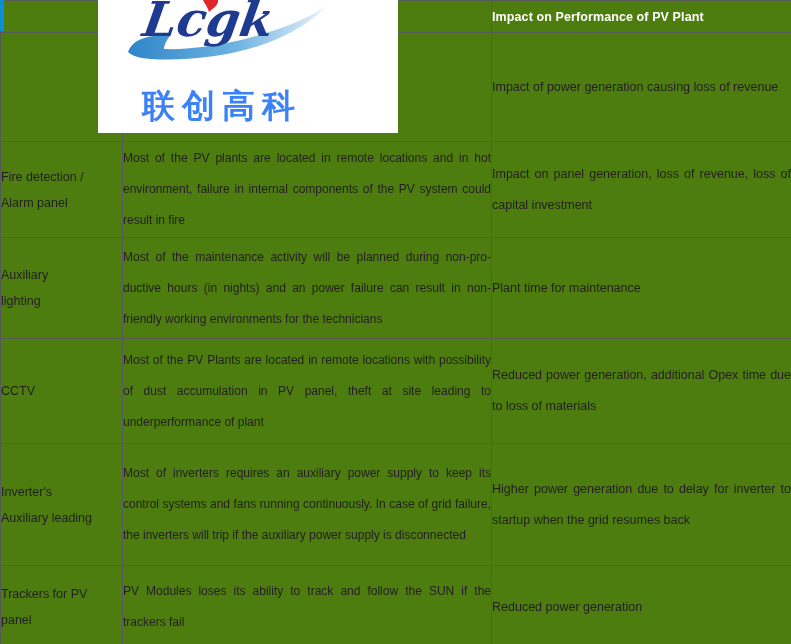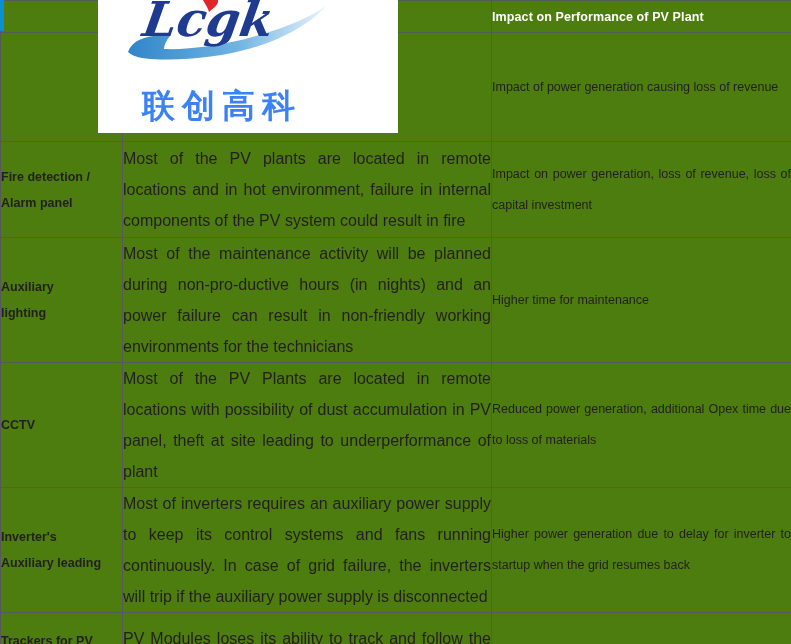--- a/index.html
+++ b/index.html
@@ -54,37 +54,37 @@
 
   
   td.cell-component {
     padding: 6px 8px 6px 11px;
     font-size: 12.5px;
     line-height: 26px;
     text-align: left;
   }
   td.cell-reason {
     padding: 10px 14px 10px 11px;
-    font-size: 16px;
+    font-size: 12px;
     line-height: 31px;
     text-align: justify;
     text-align-last: left;
     vertical-align: top;
   }
   td.cell-impact {
     padding: 10px 12px 10px 11px;
     font-size: 12.5px;
     line-height: 31px;
     text-align: justify;
     text-align-last: left;
     vertical-align: top;
   }
   td.cell-impact.vmid, td.cell-reason.vmid { vertical-align: middle; }
 
-  .nowrapline { white-space: pre-wrap; font-weight: bold; }
+  .nowrapline { white-space: pre-wrap; }
 
   
   tr.r0 td { height: 108px; }
   tr.r1 td { height: 95px;  }
   tr.r2 td { height: 100px; }
   tr.r3 td { height: 104px; }
   tr.r4 td { height: 121px; margin-left: 33px; }
   tr.r5 td { height: 82px;  }
 
   
@@ -151,28 +151,28 @@
       <td class="cell-reason nowrapline">communication
 g station. This
 and can delay</td>
       <td class="cell-impact vmid">Impact of power generation causing loss of revenue</td>
     </tr>
 
     <tr class="r1">
       <td class="cell-component nowrapline">Fire detection /
 Alarm panel</td>
       <td class="cell-reason">Most of the PV plants are located in remote locations and in hot environment, failure   in internal components of the PV system could result in fire</td>
-      <td class="cell-impact">Impact on power generation, loss of revenue, loss of capital investment</td>
+      <td class="cell-impact">Impact on panel generation, loss of revenue, loss of capital investment</td>
     </tr>
 
     <tr class="r2">
       <td class="cell-component nowrapline">Auxiliary
 lighting</td>
       <td class="cell-reason">Most of the maintenance activity will be planned during non-pro-ductive hours (in nights) and an power failure can result in non-friendly working environments for the   technicians</td>
-      <td class="cell-impact vmid">Higher time for maintenance</td>
+      <td class="cell-impact vmid">Plant time for maintenance</td>
     </tr>
 
     <tr class="r3">
       <td class="cell-component nowrapline">CCTV</td>
       <td class="cell-reason">Most of the PV Plants are located in remote locations with possibility of dust accumulation in PV panel, theft at site leading to underperformance of plant</td>
       <td class="cell-impact">Reduced power generation, additional Opex time due to loss of  materials</td>
     </tr>
 
     <tr class="r4">
       <td class="cell-component nowrapline">Inverter's

